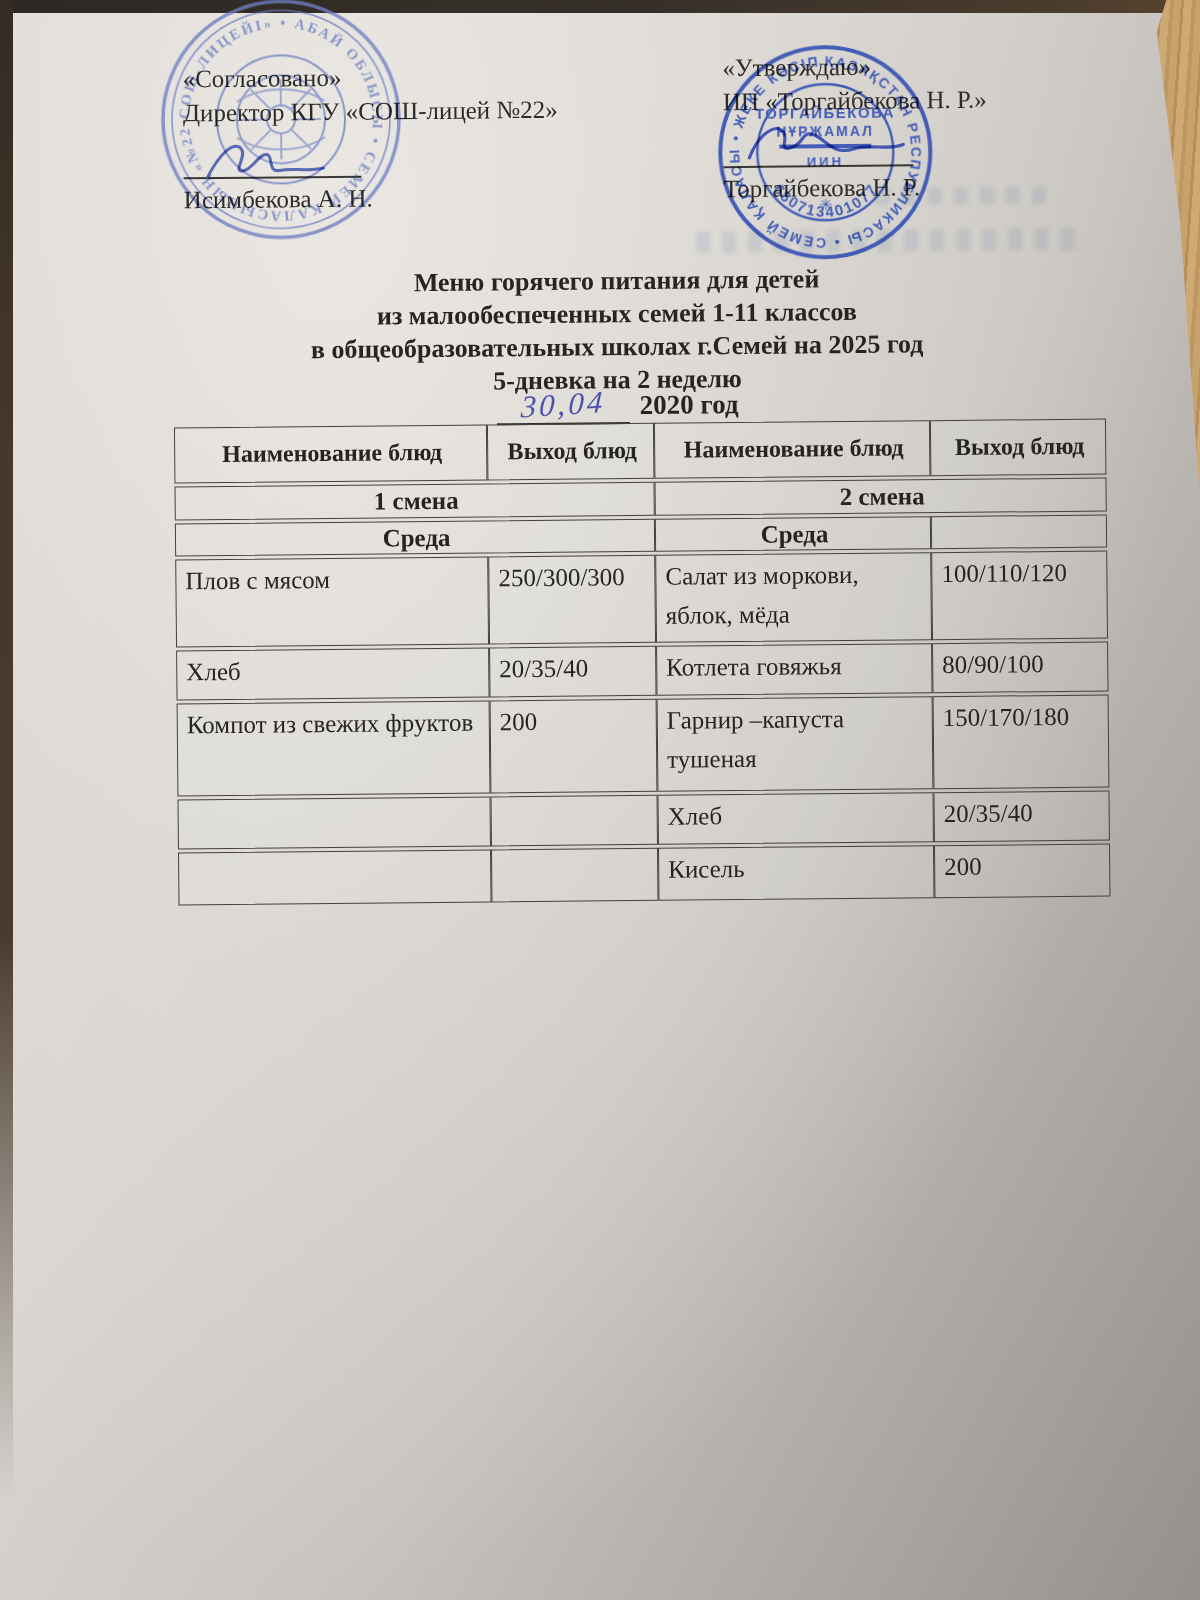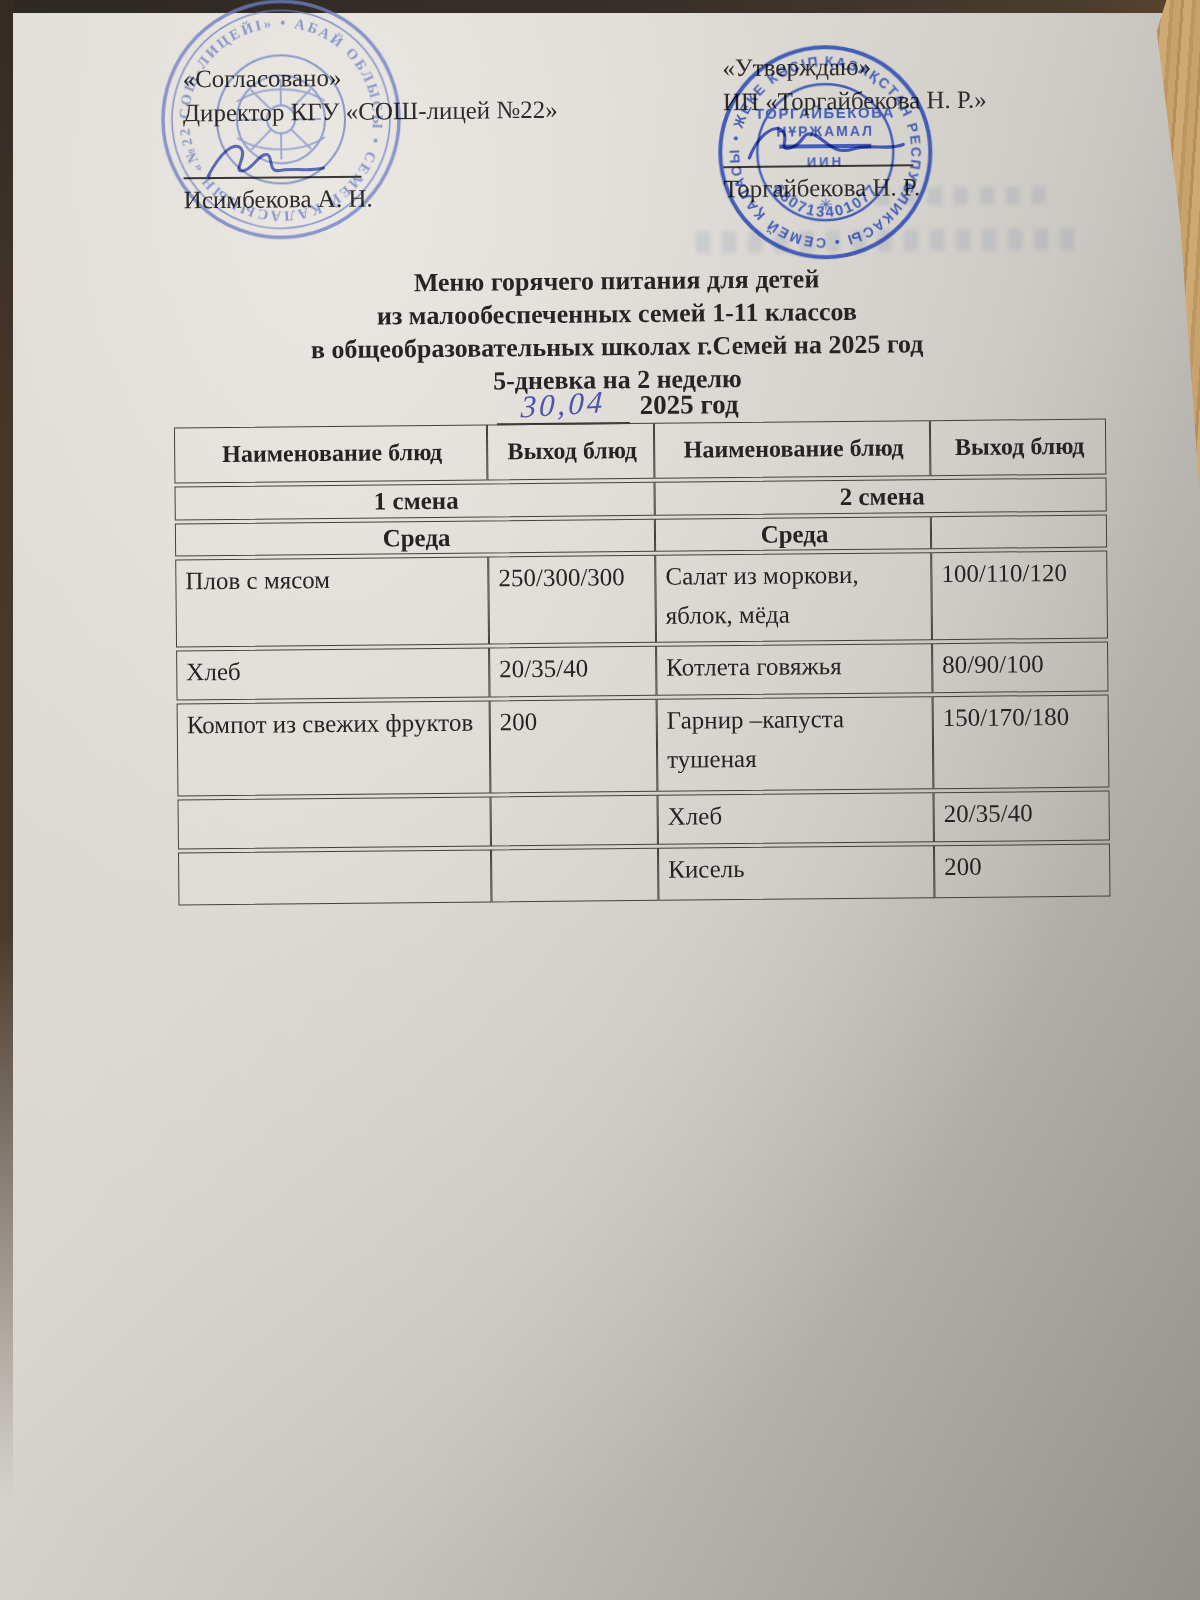--- a/index.html
+++ b/index.html
@@ -157,21 +157,21 @@
     </svg>
 
     <div class="title-block">
       <div>Меню горячего питания для детей</div>
       <div>из малообеспеченных семей 1-11 классов</div>
       <div>в общеобразовательных школах г.Семей на 2025 год</div>
       <div>5-дневка на 2 неделю</div>
     </div>
 
     <div class="date-line">
-      <span class="date-underline"><span class="handwritten">30,04</span></span><span>2025 год</span>
+      <span class="date-underline"><span class="handwritten">30,04</span></span><span>2020 год</span>
     </div>
 
     <table class="menu">
       <colgroup>
           <col class="c1">
           <col class="c2">
           <col class="c3">
           <col class="c4">
         </colgroup>
       <tbody>

